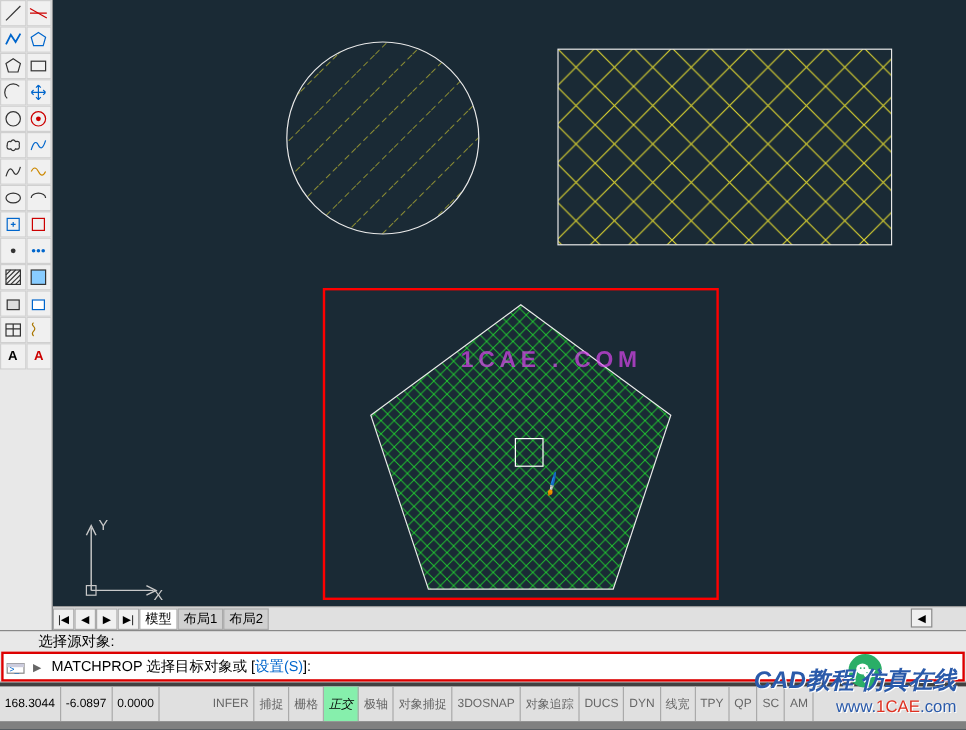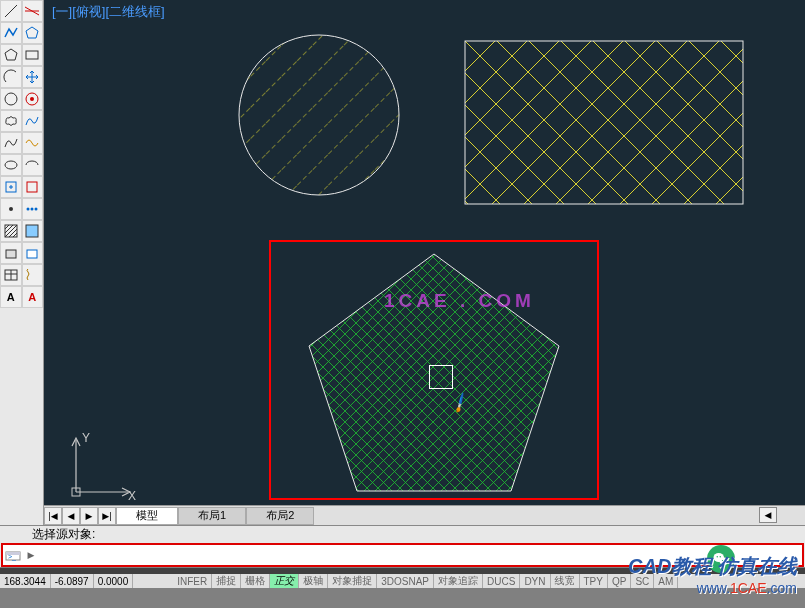--- a/index.html
+++ b/index.html
@@ -8,32 +8,32 @@
 .toolbar-left { width: 44px; background: #e8e8e8; display: flex; flex-direction: column; border-right: 1px solid #999; }
 .tool-col { display: flex; }
 .tool-btn { width: 22px; height: 22px; border: 1px solid #d0d0d0; background: #f0f0f0; display: flex; align-items: center; justify-content: center; font-size: 10px; cursor: pointer; }
 .tool-btn svg { width: 16px; height: 16px; }
 .canvas-wrap { flex: 1; background: #1a2a35; position: relative; overflow: hidden; }
 .viewport-label { position: absolute; top: 3px; left: 8px; color: #4a9cff; font-size: 13px; }
 .ucs-icon { position: absolute; bottom: 18px; left: 20px; }
 .ucs-icon svg { width: 72px; height: 72px; }
 .tab-bar { height: 20px; background: #e0e0e0; display: flex; align-items: center; border-top: 1px solid #999; position: relative; }
 .tab-nav-btn { width: 18px; height: 18px; background: #f0f0f0; border: 1px solid #aaa; display: inline-flex; align-items: center; justify-content: center; font-size: 9px; cursor: pointer; }
-.tab { height: 18px; padding: 0 19px; background: #fff; border: 1px solid #aaa; display: inline-flex; align-items: center; font-size: 11px; cursor: pointer; }
+.tab { height: 18px; padding: 0 4px; background: #fff; border: 1px solid #aaa; display: inline-flex; align-items: center; font-size: 11px; cursor: pointer; }
 .tab.inactive { background: #d0d0d0; }
 .scroll-right { position: absolute; right: 28px; top: 1px; width: 18px; height: 16px; background: #f0f0f0; border: 1px solid #888; display:flex; align-items:center; justify-content:center; font-size:9px;}
 .cmd-area { background: #e8e8e8; border-top: 1px solid #888; }
 .cmd-line { padding: 1px 4px; font-size: 12px; color: #000; height: 16px; display: flex; align-items: center; margin-left: 28px; }
 .cmd-input-row { display: flex; align-items: center; background: #fff; border: 1px solid #888; margin: 1px; }
 .cmd-input-row.highlighted { border: 2px solid #d00; }
 .cmd-icon { width: 20px; height: 20px; display: flex; align-items: center; justify-content: center; }
 .cmd-text { flex: 1; padding: 2px 4px; font-size: 12px; }
 .cmd-text .setting-link { color: #0066cc; }
 .cmd-exp { width: 16px; text-align: center; cursor: pointer; font-size: 9px; color:#666;}
-.status-bar { display: flex; align-items: center; height: 20px; background: #e0e0e0; font-size: 10px; border-top: 6px solid #404040; white-space: nowrap; overflow: hidden;}
+.status-bar { display: flex; align-items: center; height: 32px; background: #e0e0e0; font-size: 10px; border-top: 3px solid #404040; white-space: nowrap; overflow: hidden;}
 .status-item { padding: 0 4px; border-right: 1px solid #aaa; height: 100%; display: inline-flex; align-items: center; }
 .status-item.off { color: #666; }
 .status-item.on { background: #86efac; font-style: italic; }
 .watermark { position: absolute; top: 290px; left: 340px; color: #d946ef; font-size: 19px; font-weight: bold; letter-spacing: 4px; z-index: 5; opacity: 0.7;}
 .cursor-box { position: absolute; top: 365px; left: 385px; width: 24px; height: 24px; border: 1.5px solid #fff; z-index: 10; }
 .brush-cursor { position: absolute; top: 395px; left: 408px; font-size: 14px; z-index: 10; transform: rotate(-30deg);}
 .wechat-badge { position: absolute; right: 70px; bottom: 35px; width: 28px; height: 28px; background: #2aae67; border-radius: 50%; display: flex; align-items: center; justify-content: center; color: #fff; font-size: 14px; z-index: 20; }
 .badge-text { position: absolute; right: 8px; bottom: 28px; color: #2a5aaa; font-size: 20px; font-style: italic; font-weight: bold; z-index: 20; text-shadow: 1px 1px 0 #fff;}
 .url-text { position: absolute; right: 8px; bottom: 12px; font-size: 14px; font-weight: normal; z-index: 20; }
 .url-text .w { color: #2a5aaa; text-shadow: 1px 1px 0 #fff;} 
@@ -213,21 +213,20 @@
           </svg>
         </div>
       </div>
     <div class="tool-col">
         <div class="tool-btn" style="font-size:11px;font-weight:bold;color:#000">A</div>
         <div class="tool-btn" style="font-size:11px;font-weight:bold;color:#c00">A</div>
       </div>
   </div>
 
   <div class="canvas-wrap">
-    <div class="viewport-label">[一][俯视][二维线框]</div>
 
     <svg style="position:absolute;top:30px;left:190px" width="170" height="170">
       <defs>
         <clipPath id="circClip">
             <circle cx="85" cy="85" r="80"></circle>
           </clipPath>
         <pattern id="diagHatch" width="22" height="22" patternUnits="userSpaceOnUse" patternTransform="rotate(45)">
           <line x1="0" y1="0" x2="0" y2="22" stroke="#d8d030" stroke-width="1" stroke-dasharray="5 3"></line>
         </pattern>
       </defs>
@@ -290,20 +289,23 @@
   <div class="cmd-line">选择源对象:</div>
   <div class="cmd-input-row highlighted">
     <span class="cmd-icon">
       <svg width="16" height="16" viewBox="0 0 16 16">
           <rect x="1" y="5" width="14" height="8" fill="#fff" stroke="#888"></rect>
           <rect x="1" y="5" width="14" height="3" fill="#ccd"></rect>
           <text x="3" y="12" font-size="7" fill="#06c">&gt;_</text>
         </svg>
     </span>
     <span class="cmd-exp">▶</span>
+    <div class="cmd-text">
+      <span style="font-weight:normal">MATCHPROP</span><span> 选择目标对象或 [</span><span class="setting-link">设置(S)</span><span>]:</span>
+    </div>
   </div>
 </div>
 
 <div class="status-bar">
   <span class="status-item">168.3044</span>
   <span class="status-item">-6.0897</span>
   <span class="status-item">0.0000</span>
   <span style="flex:0 0 40px"></span>
   <span class="status-item off">INFER</span>
   <span class="status-item off">捕捉</span>

